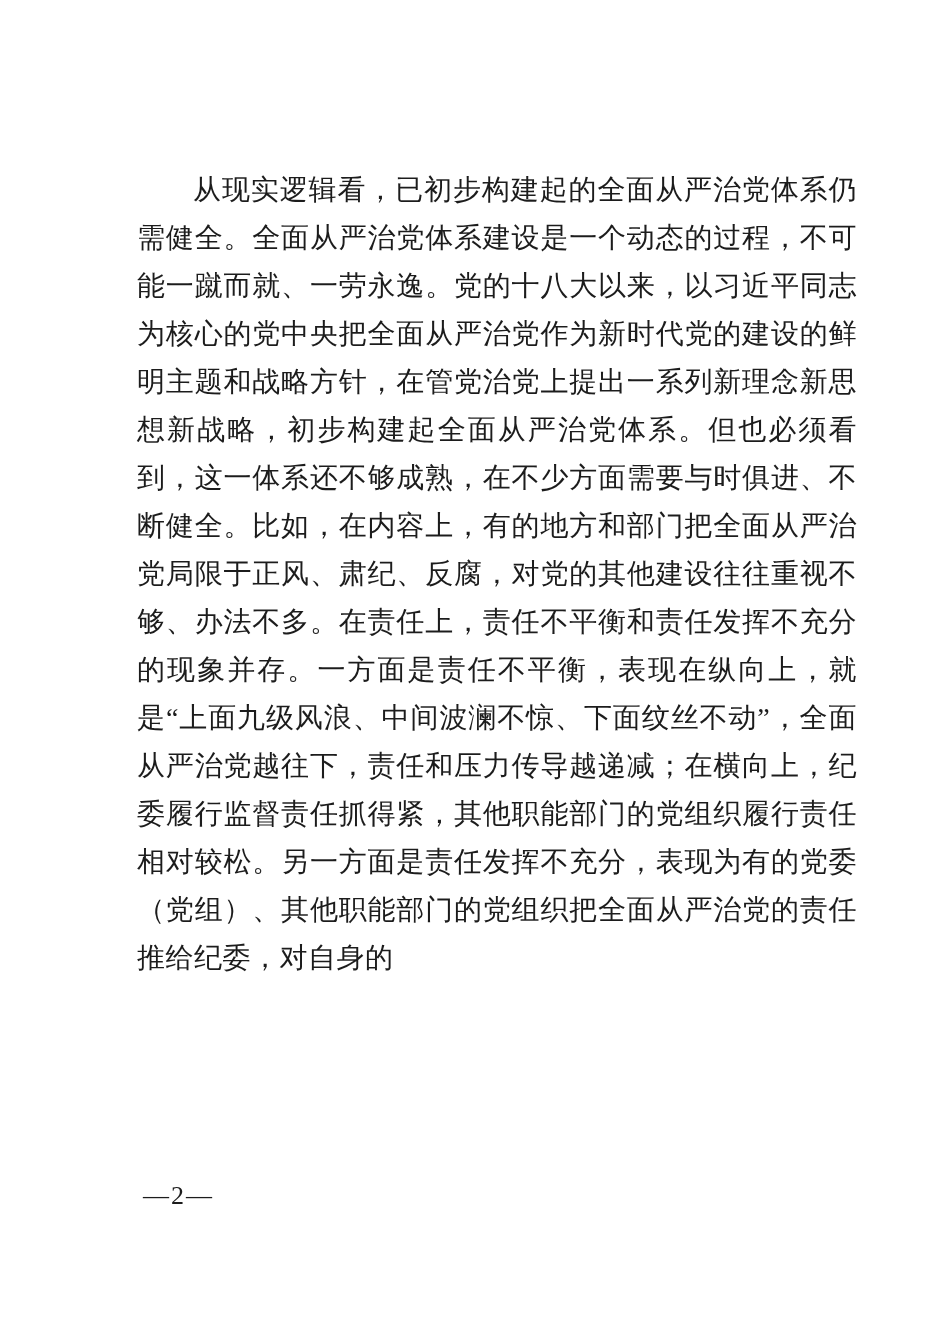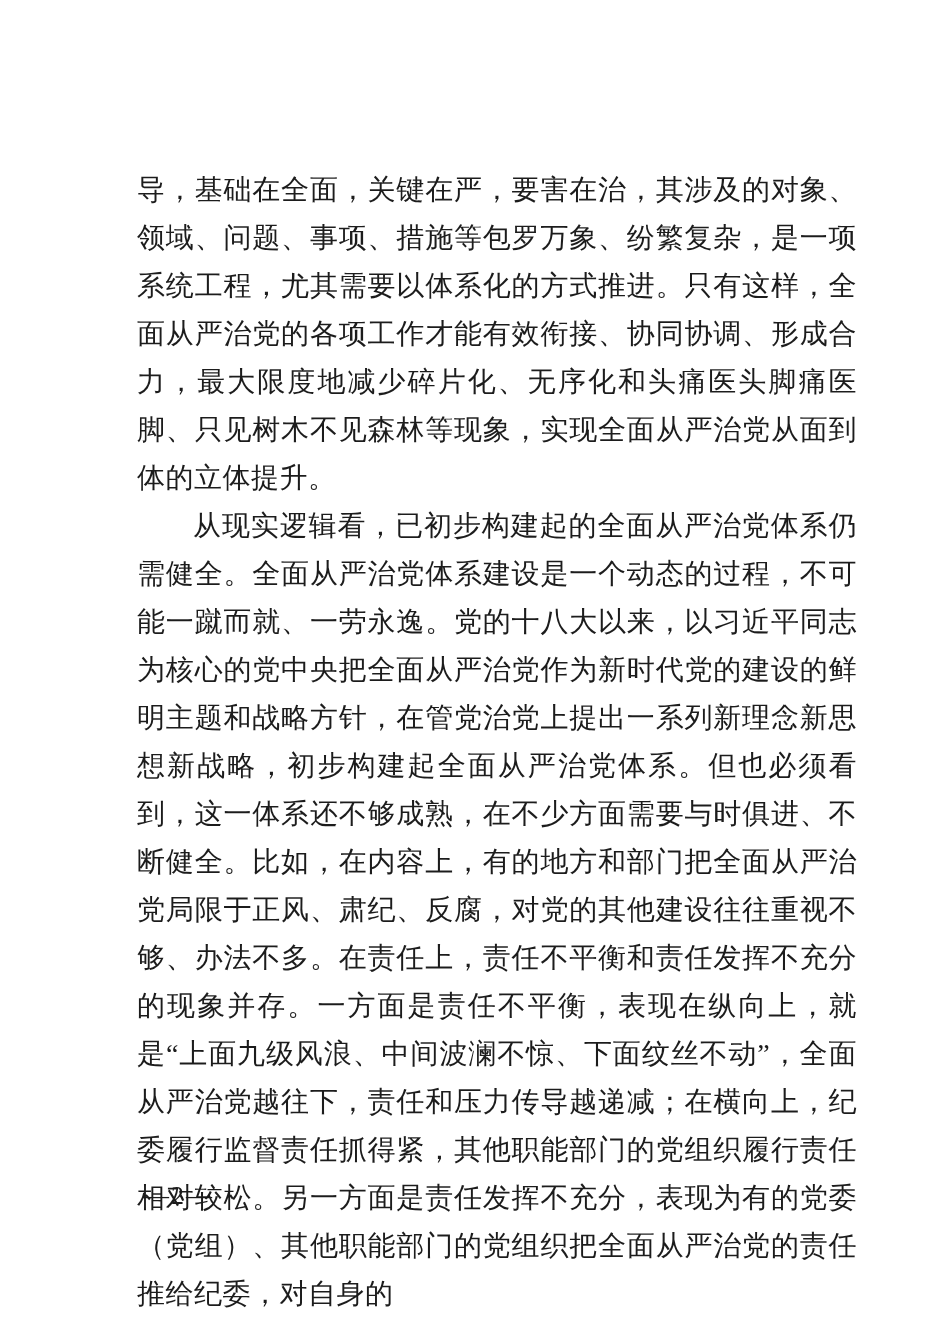--- a/index.html
+++ b/index.html
@@ -55,19 +55,18 @@
     letter-spacing: 2px;
     color: #1c1c1c;
   }
 </style>
 </head>
 <body>
 
 <div class="page">
 
   <div class="text-body">
-    <p>导，基础在全面，关键在严，要害在治，其涉及的对象、领域、问题、事项、措施等包罗万象、纷繁复杂，是一项系统工程，尤其需要以体系化的方式推进。只有这样，全面从严治党的各项工作才能有效衔接、协同协调、形成合力，最大限度地减少碎片化、无序化和头痛医头脚痛医脚、只见树木不见森林等现象，实现全面从严治党从面到体的立体提升。</p>
     <p class="indent">从现实逻辑看，已初步构建起的全面从严治党体系仍需健全。全面从严治党体系建设是一个动态的过程，不可能一蹴而就、一劳永逸。党的十八大以来，以习近平同志为核心的党中央把全面从严治党作为新时代党的建设的鲜明主题和战略方针，在管党治党上提出一系列新理念新思想新战略，初步构建起全面从严治党体系。但也必须看到，这一体系还不够成熟，在不少方面需要与时俱进、不断健全。比如，在内容上，有的地方和部门把全面从严治党局限于正风、肃纪、反腐，对党的其他建设往往重视不够、办法不多。在责任上，责任不平衡和责任发挥不充分的现象并存。一方面是责任不平衡，表现在纵向上，就是“上面九级风浪、中间波澜不惊、下面纹丝不动”，全面从严治党越往下，责任和压力传导越递减；在横向上，纪委履行监督责任抓得紧，其他职能部门的党组织履行责任相对较松。另一方面是责任发挥不充分，表现为有的党委（党组）、其他职能部门的党组织把全面从严治党的责任推给纪委，对自身的</p>
   </div>
 
   <div class="page-footer">—2—</div>
 
 </div>
 
 </body></html>

